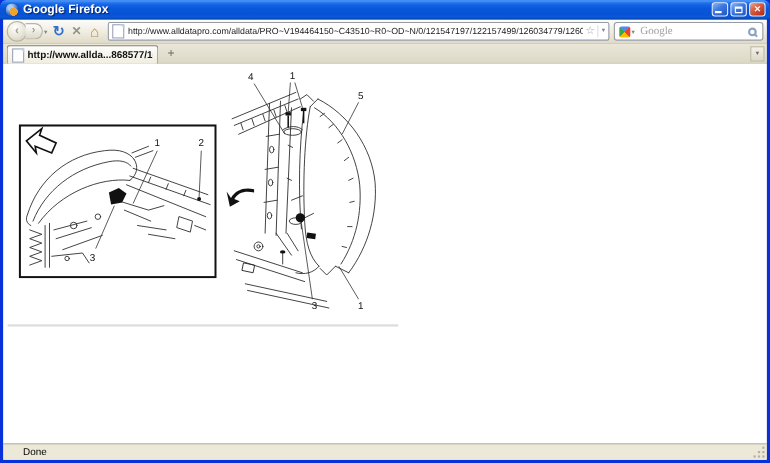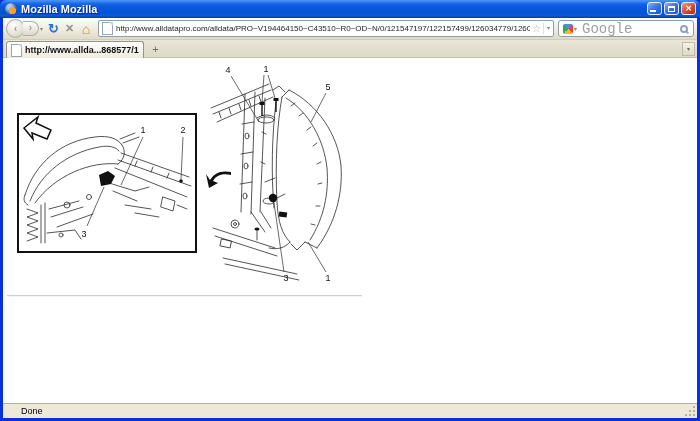--- a/index.html
+++ b/index.html
@@ -51,22 +51,22 @@
     border-width:0 4px 4px 0;border-color:transparent #c7cfdd transparent transparent;}
   .url-input{flex:1;border:none;outline:none;font-size:8px;color:#222;min-width:0;background:transparent;
     font-family:"Liberation Sans",sans-serif;padding:0;}
   .star{flex:none;color:#a3abba;font-size:10px;margin:0 2px;line-height:15px;}
   .url-drop{flex:none;color:#7a8494;font-size:6px;border-left:1px solid #dcdfe5;padding-left:3px;height:11px;line-height:11px;}
 
   .searchbox{width:136px;height:17px;background:#fff;border:1px solid #959ba6;border-radius:3px;
     display:flex;align-items:center;padding:0 4px;margin-left:4px;box-sizing:border-box;flex:none;}
   .google-icon{width:10px;height:10px;border-radius:2px;flex:none;
     background:conic-gradient(from -45deg,#4b8bf5 0 25%,#ea4335 0 50%,#fbbc05 0 75%,#34a853 0);}
-  .search-input{flex:1;border:none;outline:none;font-size:14px;color:#444;min-width:0;background:transparent;
-    font-family:Liberation Mono, monospace;padding:0 0 0 2px;}
+  .search-input{flex:1;border:none;outline:none;font-size:10px;color:#444;min-width:0;background:transparent;
+    font-family:Liberation Serif, serif;padding:0 0 0 2px;}
   .search-input::placeholder{color:#a0a0a0;}
   .magnifier{flex:none;width:8px;height:8px;border:2px solid #8fa3c0;border-radius:50%;position:relative;box-sizing:border-box;margin-right:1px;}
   .magnifier::after{content:"";position:absolute;width:4px;height:2px;background:#8fa3c0;
     transform:rotate(45deg);right:-3px;bottom:-2px;border-radius:1px;}
 
   
   .tabbar{position:absolute;top:22px;left:0;width:694px;height:18px;box-sizing:border-box;
     background:linear-gradient(#eae6d8,#ddd9c7);border-bottom:1px solid #c6c2b0;}
   .tab{position:absolute;left:3px;top:1px;width:138px;height:17px;box-sizing:border-box;
     background:linear-gradient(#fdfdfb,#efecdf);border:1px solid #96938a;border-bottom:none;
@@ -96,21 +96,21 @@
   .grip::before{content:"";position:absolute;right:0;bottom:0;width:2px;height:2px;background:#b5b19e;
     box-shadow:-4px 0 0 #b5b19e,0 -4px 0 #b5b19e,-8px 0 0 #b5b19e,-4px -4px 0 #b5b19e,0 -8px 0 #b5b19e;}
 </style>
 </head>
 <body>
 
 <div>
 
   <div class="titlebar">
     <span class="ff-icon"></span>
-    <span class="wtitle">Mozilla Mozilla</span>
+    <span class="wtitle">Google Firefox</span>
     <span class="win-controls">
       <span class="wbtn btn-min">
           <i class="glyph-min"></i>
         </span>
       <span class="wbtn btn-max">
           <i class="glyph-max"></i>
         </span>
       <span class="wbtn btn-close">✕</span>
     </span>
   </div>

